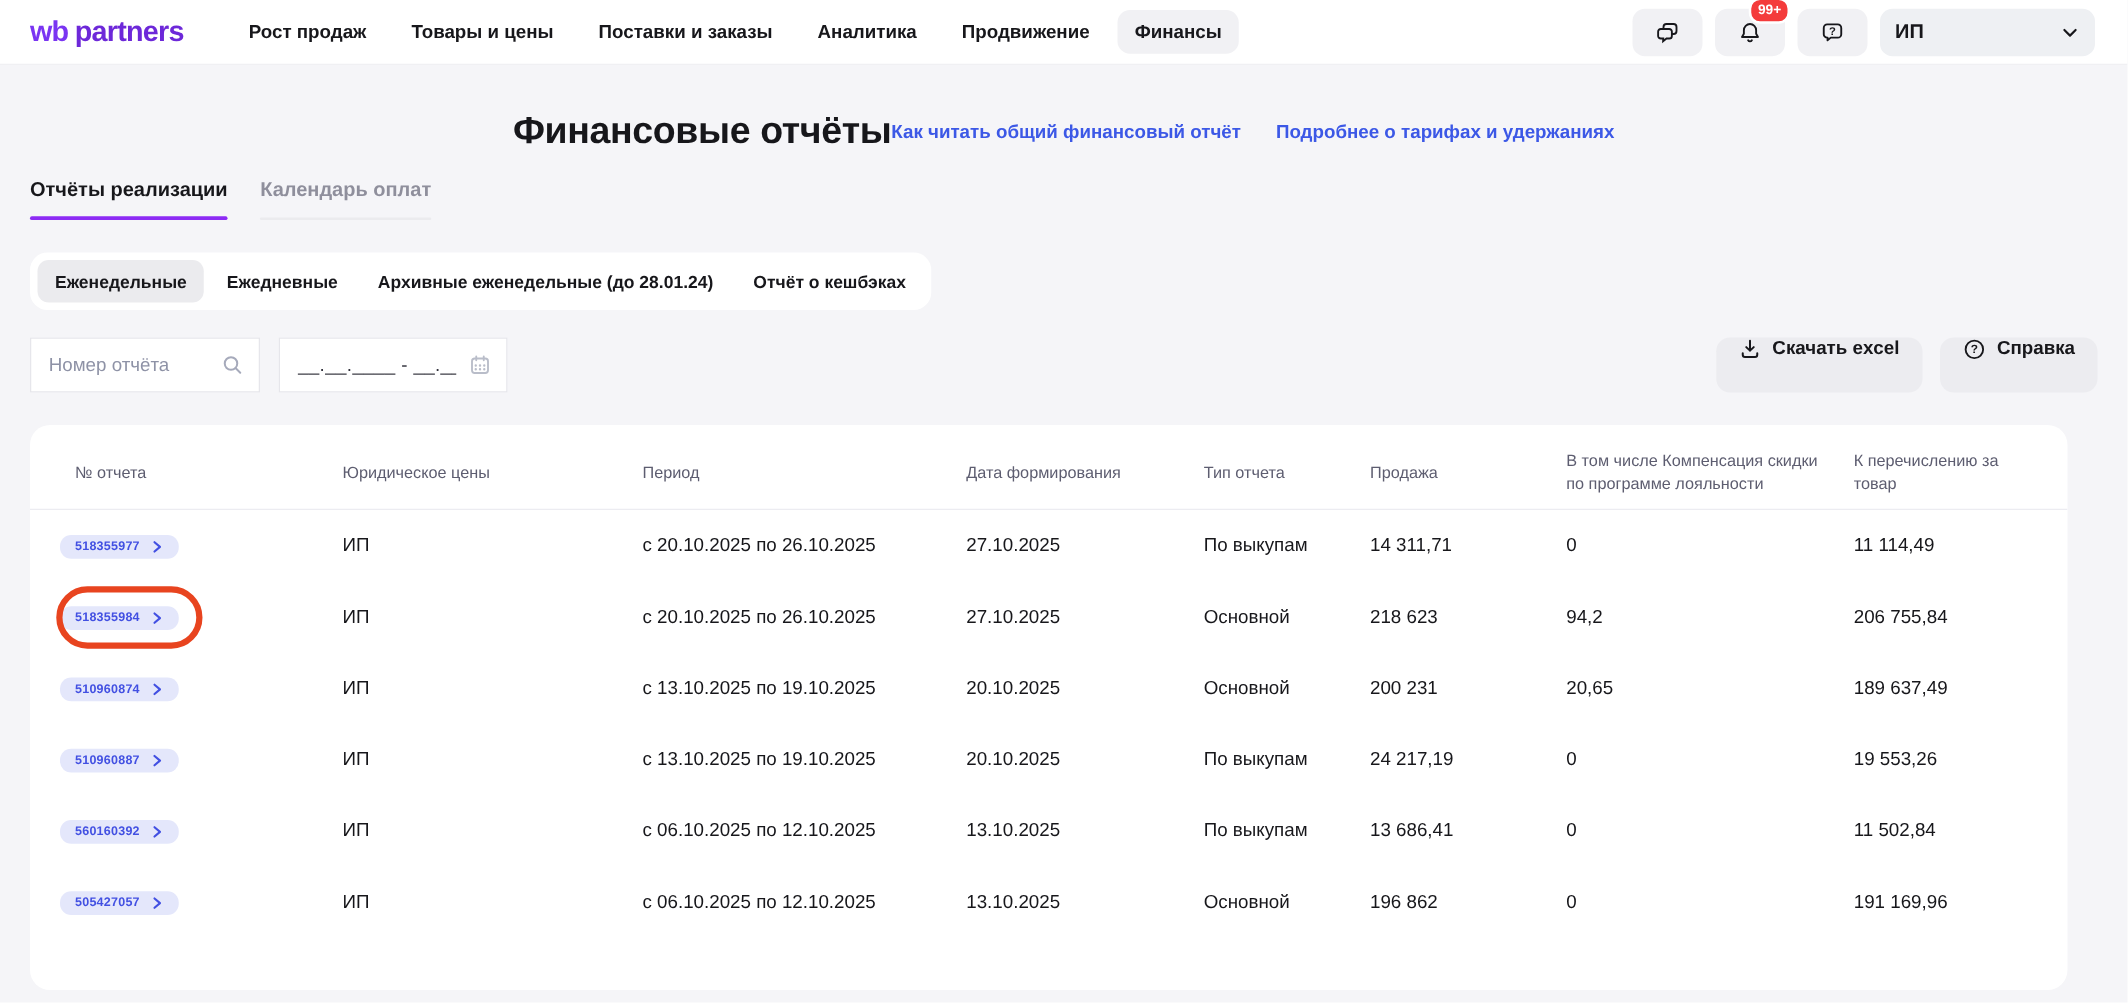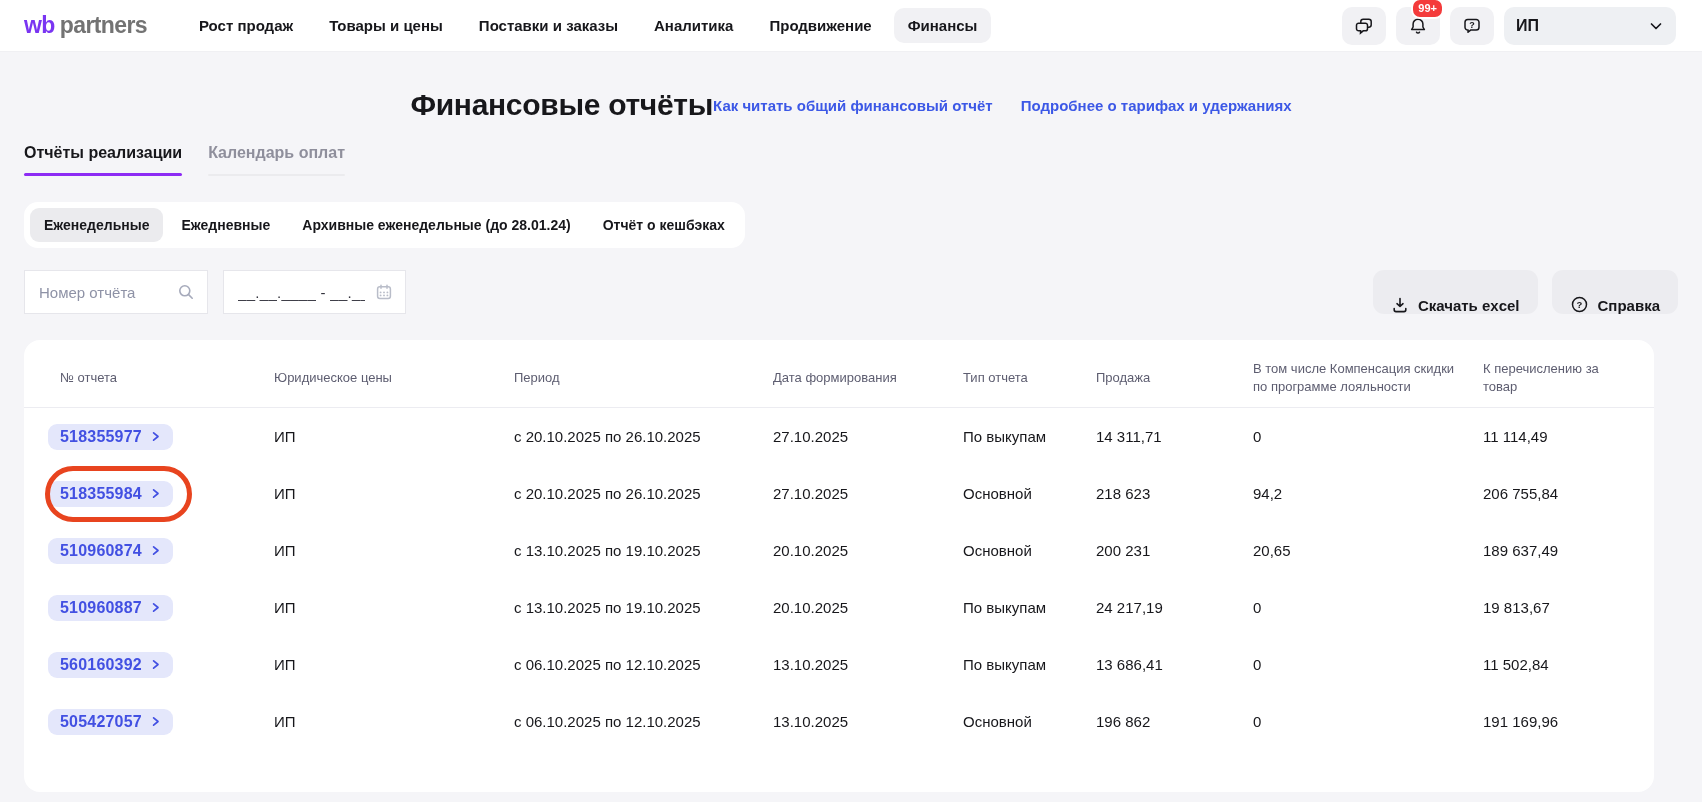--- a/index.html
+++ b/index.html
@@ -22,26 +22,26 @@
   html,body{margin:0;padding:0}
   body{
     width:1702px;height:802px;overflow:hidden;
     background:var(--page-bg);color:var(--ink);
     font-family:"Liberation Sans",sans-serif;
   }
   
   .topbar{height:52px;background:#fff;display:flex;align-items:center;padding:0 26px 0 24px;border-bottom:1px solid #f0f0f3;}
   .logo{display:flex;align-items:baseline;gap:5px;font-size:23px;font-weight:700;letter-spacing:-0.6px;cursor:pointer}
   .logo-wb{color:var(--logo-purple)}
-  .logo-partners{color:#737373}
+  .logo-partners{color:#6d28d9}
   .topnav{display:flex;align-items:center;gap:8px;margin-left:38px}
   .nav-item{font-size:15px;font-weight:600;padding:9px 14px;border-radius:10px;cursor:pointer;white-space:nowrap}
   .nav-item.active{background:#f1f1f4}
   .topbar-right{margin-left:auto;display:flex;align-items:center;gap:10px}
-  .icon-btn{position:relative;width:44px;height:38px;border:none;border-radius:10px;background:#f1f1f4;display:flex;align-items:center;justify-content:center;cursor:pointer}
+  .icon-btn{position:relative;width:56px;height:38px;border:none;border-radius:10px;background:#f1f1f4;display:flex;align-items:center;justify-content:center;cursor:pointer}
   .badge{position:absolute;top:-9px;right:-4px;background:var(--badge-red);color:#fff;font-size:11px;font-weight:700;line-height:1;padding:3px 5px;border-radius:9px;border:2px solid #fff}
   .account{width:172px;height:38px;background:#eef0f3;border-radius:10px;display:flex;align-items:center;gap:8px;padding:0 12px;font-size:16px;font-weight:600;cursor:pointer}
   .account .chev{margin-left:auto}
   
   .page{padding:0 24px}
   .page-head{display:flex;justify-content:center;align-items:flex-start;margin-top:36px}
   .page-title{margin:0;font-size:30px;font-weight:700;letter-spacing:-0.3px}
   .head-links{display:flex;gap:28px;margin-top:9px}
   .head-link{color:var(--link-blue);font-size:15px;font-weight:600;cursor:pointer;white-space:nowrap}
   .tabs{display:flex;gap:26px;margin-top:22px}
@@ -55,30 +55,30 @@
   .chip.active{background:var(--chip-gray)}
   
   .toolbar{display:flex;align-items:center;margin-top:22px}
   .input-box{height:44px;background:#fff;border:1px solid #e6e6eb;border-radius:0;display:flex;align-items:center;gap:8px;padding:0 12px}
   .search-box{width:184px}
   .date-box{width:183px;margin-left:15px}
   .input-box input{flex:1;min-width:0;border:none;outline:none;background:transparent;font-family:inherit;font-size:15px;color:#2e2e38}
   .input-box input::placeholder{color:#8e92a6}
   .date-box input{letter-spacing:0.3px;color:#33333d;font-weight:500}
   .toolbar-right{margin-left:auto;display:flex;gap:14px}
-  .btn{height:44px;padding:0 18px;border:none;border-radius:11px;background:var(--btn-gray);display:flex;align-items:flex-end;gap:9px;font-family:inherit;font-size:15px;font-weight:600;color:var(--ink);cursor:pointer;white-space:nowrap}
+  .btn{height:44px;padding:0 18px;border:none;border-radius:11px;background:var(--btn-gray);display:flex;align-items:flex-start;gap:9px;font-family:inherit;font-size:15px;font-weight:600;color:var(--ink);cursor:pointer;white-space:nowrap}
   
   .table-card{background:#fff;border-radius:16px;margin-top:26px;margin-right:24px;height:452px;overflow:hidden}
   .grid{display:grid;grid-template-columns:214px 240px 259px 190px 133px 157px 230px 1fr;align-items:center;padding-left:36px;padding-right:20px}
   .thead{padding-top:20px;padding-bottom:12px;border-bottom:1px solid var(--line)}
   .th{font-size:13px;font-weight:400;color:var(--muted);line-height:1.35;padding-right:14px}
   .trow{height:57px}
   .td{font-size:15px;font-weight:500;white-space:nowrap}
   .pill-wrap{position:relative;display:inline-block}
-  .pill{margin-left:-12px;display:inline-flex;align-items:center;gap:8px;border:none;cursor:pointer;background:var(--pill-bg);color:var(--pill-blue);font-family:inherit;font-size:16px;font-weight:700;padding:4px 12px;border-radius:9px;letter-spacing:0.2px}
+  .pill{margin-left:-12px;display:inline-flex;align-items:flex-start;gap:8px;border:none;cursor:pointer;background:var(--pill-bg);color:var(--pill-blue);font-family:inherit;font-size:10px;font-weight:700;padding:4px 12px;border-radius:9px;letter-spacing:0.2px}
   .ring{display:none;position:absolute;left:-15px;top:-15px;right:-19px;bottom:-15px;border:5px solid var(--ring-red);border-radius:28px;pointer-events:none}
   .pill-wrap.highlighted .ring{display:block}
   svg{display:block}
 </style>
 </head>
 <body>
 
 <header class="topbar">
   <div class="logo">
     <span class="logo-wb">wb</span>
@@ -286,21 +286,21 @@
           </span>
         </button>
       </span>
     </div>
     <div class="td">ИП</div>
     <div class="td">с 13.10.2025 по 19.10.2025</div>
     <div class="td">20.10.2025</div>
     <div class="td">По выкупам</div>
     <div class="td">24 217,19</div>
     <div class="td">0</div>
-    <div class="td">19 813,67</div>
+    <div class="td">19 553,26</div>
   </div>
 
   <div class="grid trow">
     <div class="td">
       <span class="pill-wrap">
         
         <button class="pill">
           <span>560160392</span>
           <span>
             <svg width="11" height="11" viewBox="0 0 11 11" fill="none" stroke="#4250e2" stroke-width="1.7" stroke-linecap="round" stroke-linejoin="round">

